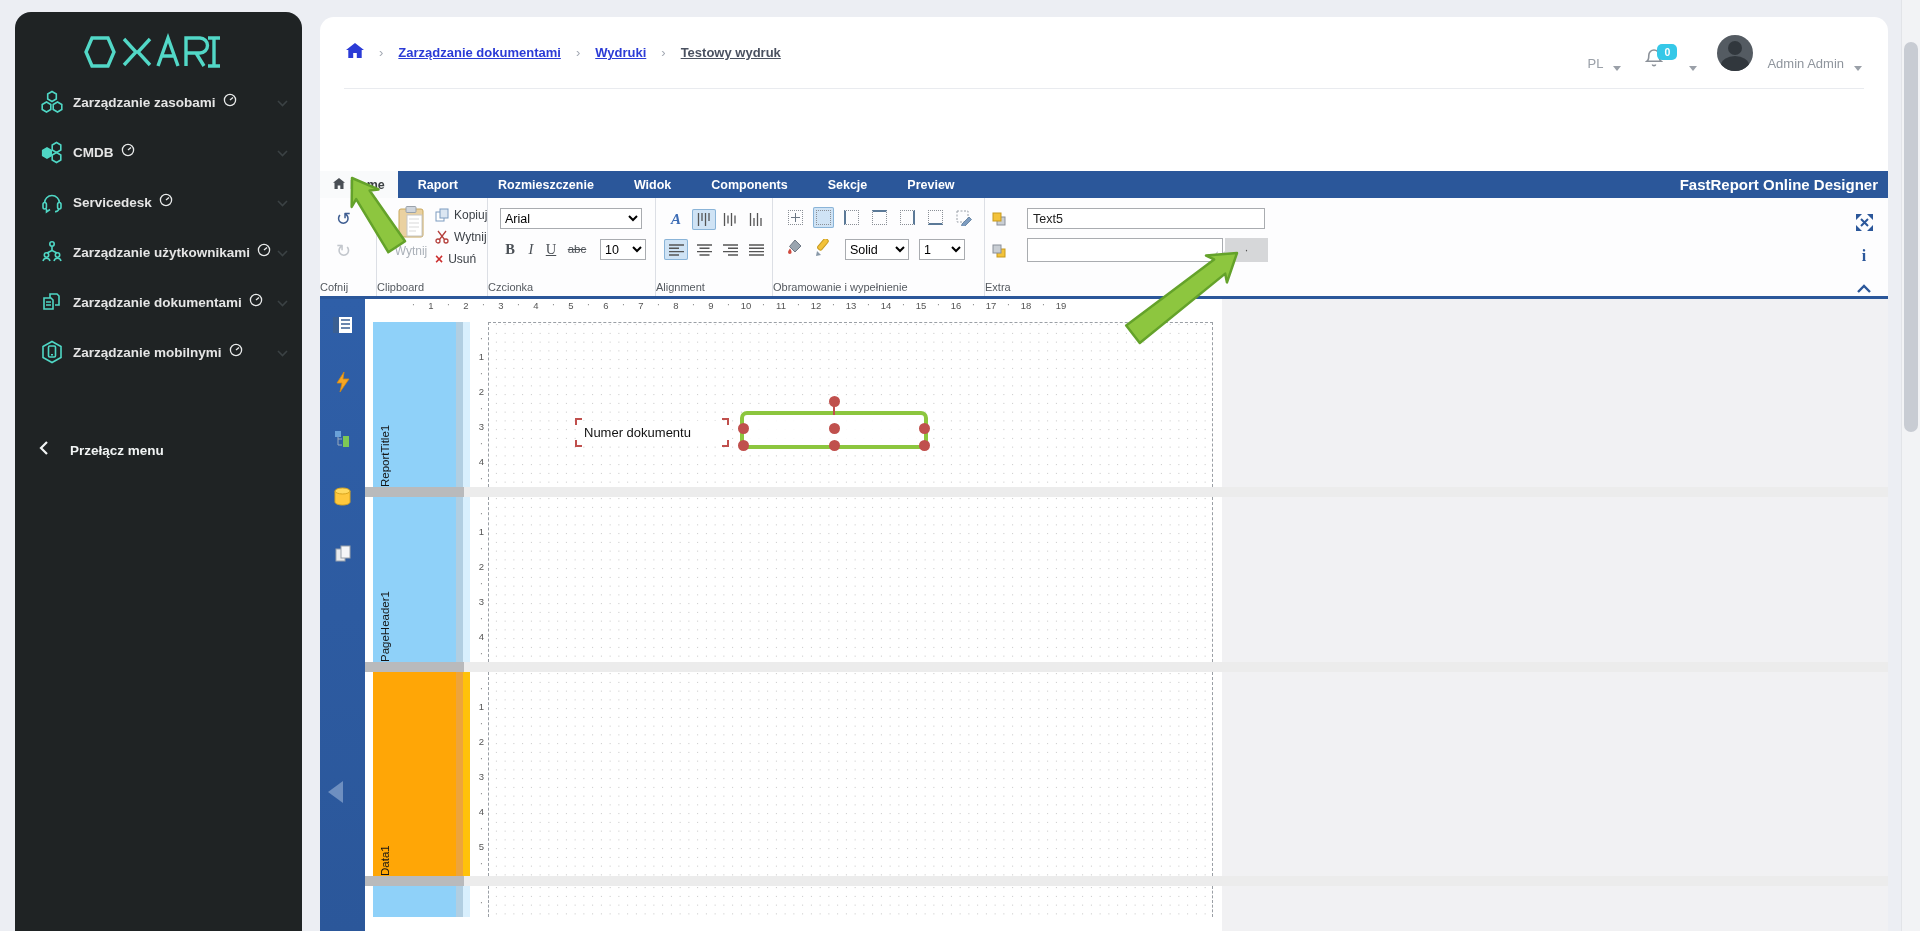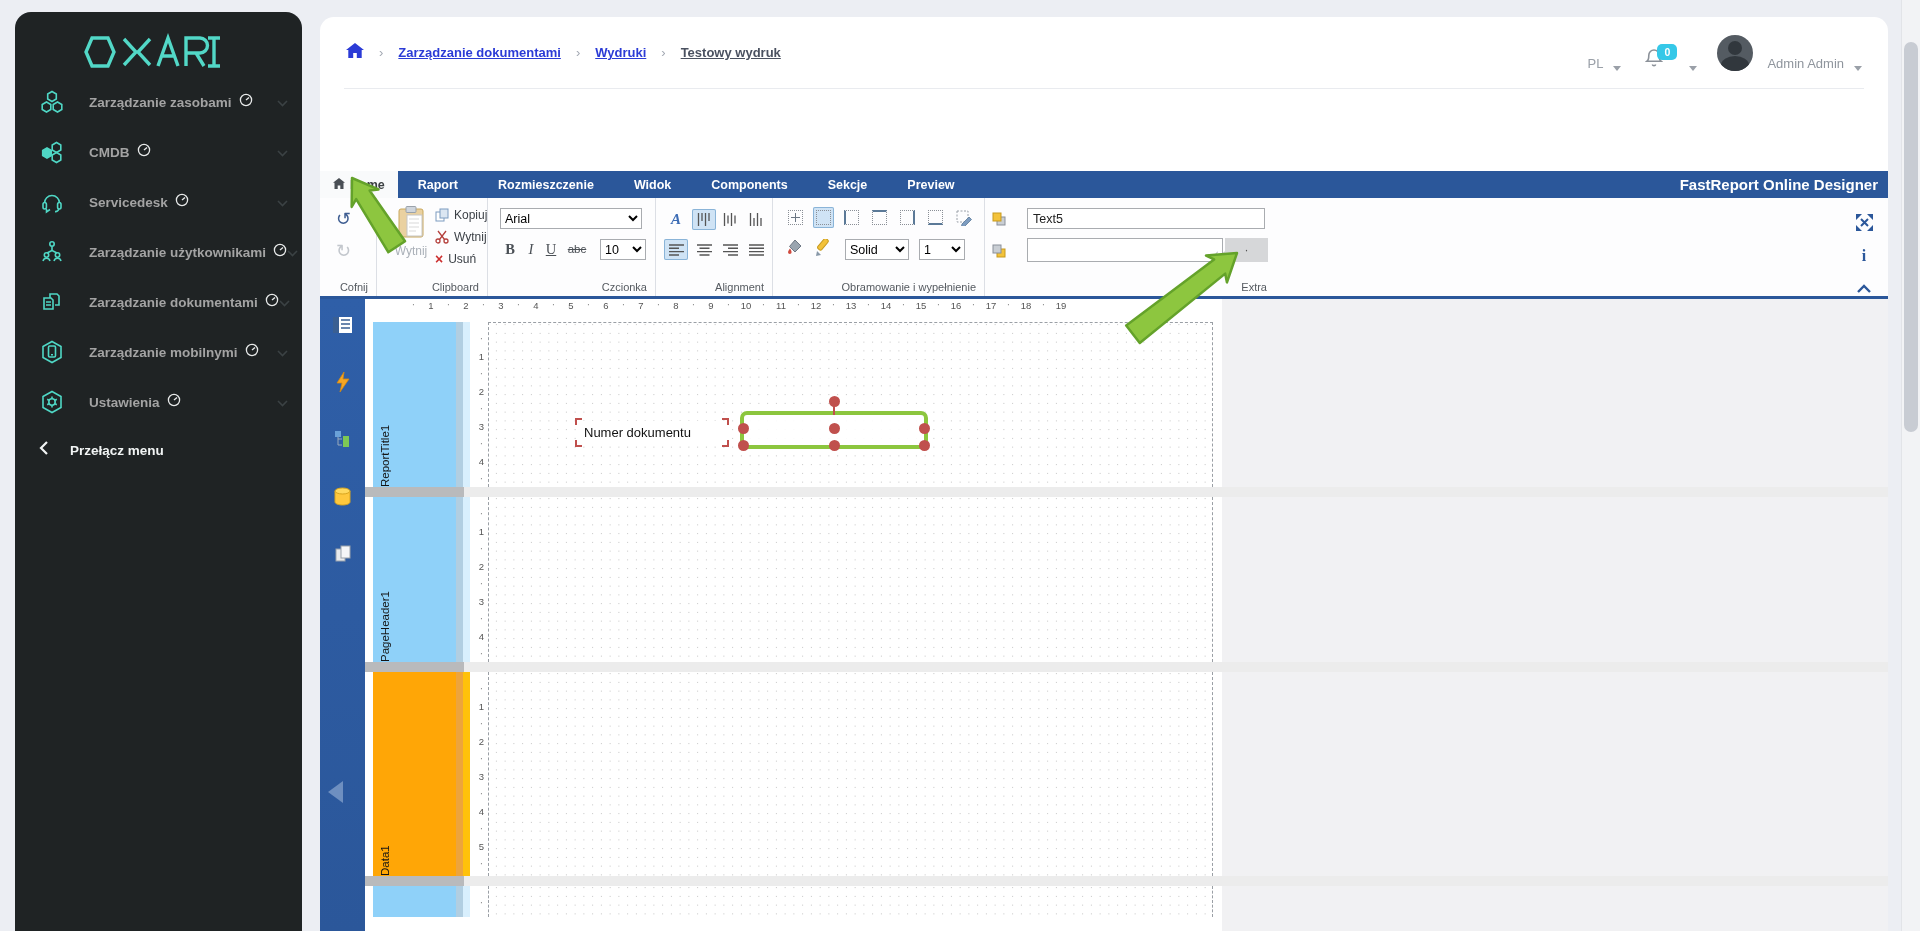--- a/index.html
+++ b/index.html
@@ -5,21 +5,21 @@
   *{margin:0;padding:0;box-sizing:border-box;}
   html,body{width:1920px;height:931px;}
   body{font-family:"Liberation Sans",sans-serif;background:#eceef3;overflow:hidden;}
   .page{position:relative;width:1920px;height:931px;}
 
   
   .sidebar{position:absolute;left:15px;top:12px;width:287px;height:919px;background:#1f2324;border-radius:16px 16px 0 0;z-index:10;}
   .sb-logo{position:absolute;top:18px;left:0;right:0;display:flex;justify-content:center;align-items:center;height:44px;}
   .sb-item{position:absolute;left:0;right:0;height:44px;display:flex;align-items:center;padding:0 14px 0 24px;cursor:pointer;}
   .sb-item .sb-ic{width:26px;height:26px;flex:0 0 26px;display:flex;align-items:center;justify-content:center;}
-  .sb-item .sb-txt{margin-left:24px;color:#a3a3a3;font-size:13.5px;font-weight:bold;white-space:nowrap;}
+  .sb-item .sb-txt{margin-left:8px;color:#e5e5e5;font-size:13.5px;font-weight:bold;white-space:nowrap;}
   .sb-item .sb-gauge{margin-left:7px;}
   .sb-item .sb-chev{margin-left:auto;}
   .sb-collapse{position:absolute;left:0;right:0;top:416px;height:44px;display:flex;align-items:center;padding:0 24px;cursor:pointer;}
   .sb-collapse .sb-txt{margin-left:22px;color:#f1f4f4;font-size:13.5px;font-weight:bold;}
 
   
   .pg-scroll{position:absolute;right:0;top:0;width:19px;height:931px;background:#f2f3f5;border-left:1px solid #e2e4e8;}
   .pg-thumb{position:absolute;left:2px;top:42px;width:14px;height:390px;background:#c8ccd3;border-radius:7px;}
 
   
@@ -41,21 +41,21 @@
 
   
   .tabbar{position:absolute;top:154px;left:0;width:1568px;height:27px;background:#2b579a;display:flex;align-items:stretch;}
   .tab{display:flex;align-items:center;padding:0 20px;color:#fff;font-size:12.5px;font-weight:bold;cursor:pointer;}
   .tab.active{background:#f9fafb;color:#3c4043;padding:0 13px;gap:5px;}
   .fr-title{margin-left:auto;color:#fff;font-size:15px;font-weight:bold;display:flex;align-items:center;padding-right:10px;}
 
   
   .ribbon{position:absolute;top:181px;left:0;width:1568px;height:101px;background:#fdfdfe;border-bottom:3px solid #2b579a;}
   .rgroup{position:absolute;top:0;height:98px;border-right:1px solid #dcdfe5;}
-  .rlabel{position:absolute;bottom:3px;left:0;right:8px;text-align:right;font-size:11px;color:#555a60;white-space:nowrap;}
+  .rlabel{position:absolute;bottom:3px;left:0;right:14px;text-align:left;font-size:11px;color:#555a60;white-space:nowrap;}
   .rbtn{position:absolute;display:flex;align-items:center;gap:5px;font-size:12px;color:#3a3f45;cursor:pointer;}
   .rbtn.disabled{color:#aab0b8;cursor:default;}
   .glyph-undo{font-size:18px;color:#3f5e92;line-height:1;}
   .glyph-redo{font-size:18px;color:#c3c7cd;line-height:1;}
   .paste-btn{position:absolute;left:14px;top:8px;width:40px;text-align:center;cursor:default;}
   .paste-lbl{font-size:12px;color:#aab0b8;margin-top:2px;}
   .rsel{border:1px solid #a9acb0;background:#fff;font-size:12.5px;font-family:"Liberation Sans",sans-serif;height:21px;}
   .fbtn{position:absolute;top:41px;height:20px;display:flex;align-items:center;justify-content:center;cursor:pointer;color:#4a4f55;}
   .serif{font-family:"Liberation Serif",serif;}
   .tool-ic{position:absolute;width:24px;height:21px;display:flex;align-items:center;justify-content:center;border-radius:2px;cursor:pointer;}
@@ -236,37 +236,20 @@
       <span class="sb-txt">Zarządzanie mobilnymi</span>
       <span class="sb-gauge"><svg width="14" height="14" viewBox="0 0 14 14" fill="none" stroke="#e8eaea" stroke-width="1.3">
             <circle cx="7" cy="7" r="5.6"></circle>
             <path d="M7 7 L10 4.4"></path>
           </svg></span>
       <span class="sb-chev"><svg width="11" height="7" viewBox="0 0 11 7" fill="none" stroke="#3b4244" stroke-width="1.6">
             <path d="M1 1l4.5 4.5L10 1"></path>
           </svg></span>
     </div>
 
-    <div class="sb-item" style="top:368px">
-      <span class="sb-ic">
-          <svg width="24" height="24" viewBox="0 0 24 24" fill="none" stroke="#4fd7c5" stroke-width="1.6">
-            <polygon points="12,1.5 21,6.5 21,17.5 12,22.5 3,17.5 3,6.5"></polygon>
-            <circle cx="12" cy="12" r="3.2"></circle>
-            <path d="M12 6.5v2 M12 15.5v2 M7.2 9.2l1.7 1 M15.1 13.8l1.7 1 M7.2 14.8l1.7-1 M15.1 10.2l1.7-1"></path>
-          </svg>
-        </span>
-      <span class="sb-txt">Ustawienia</span>
-      <span class="sb-gauge"><svg width="14" height="14" viewBox="0 0 14 14" fill="none" stroke="#e8eaea" stroke-width="1.3">
-            <circle cx="7" cy="7" r="5.6"></circle>
-            <path d="M7 7 L10 4.4"></path>
-          </svg></span>
-      <span class="sb-chev"><svg width="11" height="7" viewBox="0 0 11 7" fill="none" stroke="#3b4244" stroke-width="1.6">
-            <path d="M1 1l4.5 4.5L10 1"></path>
-          </svg></span>
-    </div>
 
     <div class="sb-collapse">
       <span><svg width="9" height="14" viewBox="0 0 9 14" fill="none" stroke="#f1f4f4" stroke-width="2.2">
             <path d="M8 1L2 7l6 6"></path>
           </svg></span>
       <span class="sb-txt">Przełącz menu</span>
     </div>
   </nav>
 
   <div class="card">

